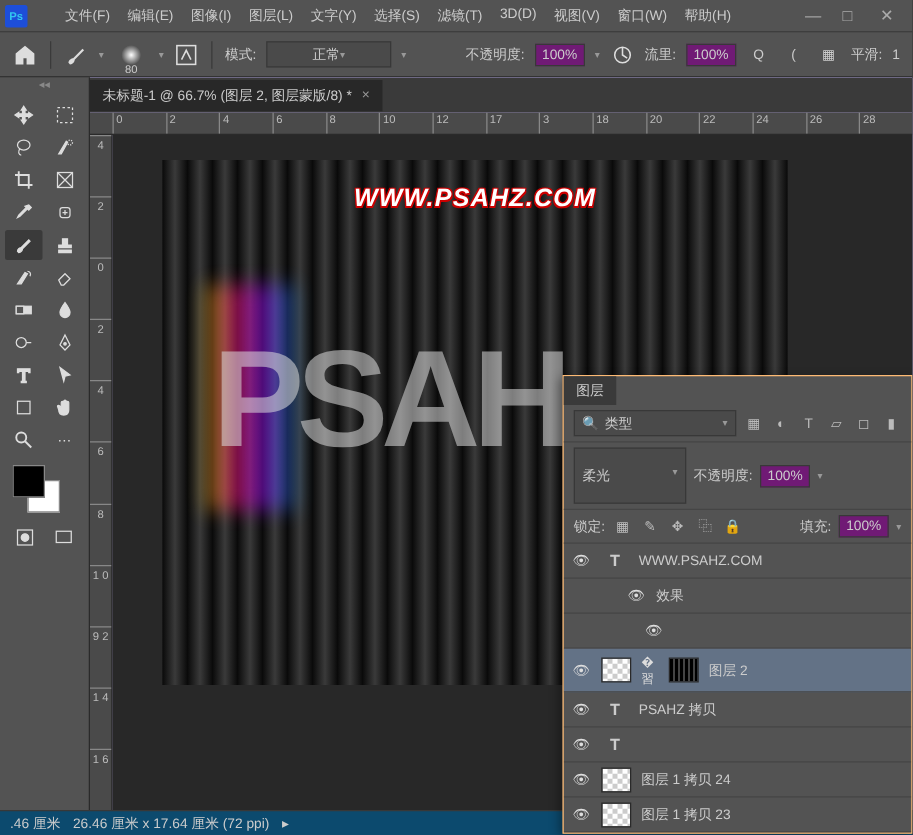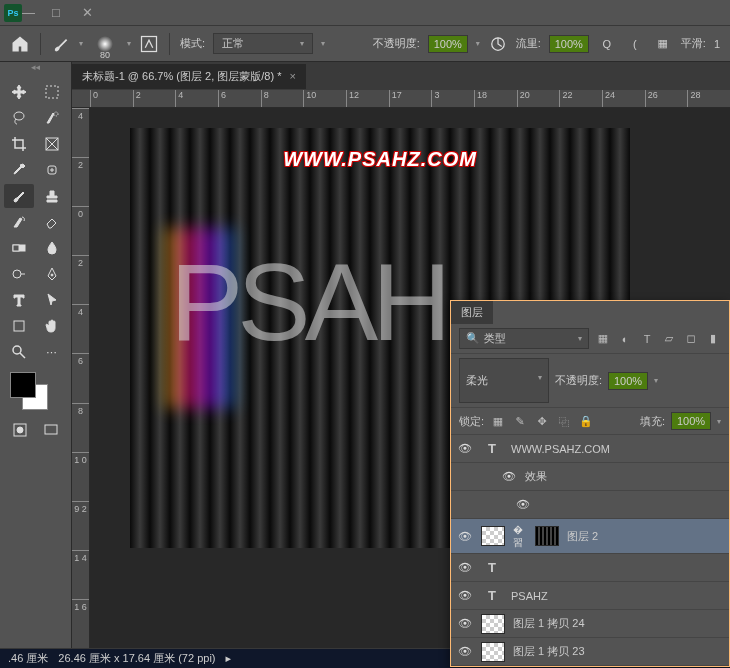--- a/index.html
+++ b/index.html
@@ -1,31 +1,31 @@
 <!DOCTYPE html>
 <html><head>
 <meta charset="utf-8">
 <style>
 *{margin:0;padding:0;box-sizing:border-box;font-family:"Microsoft YaHei",Arial,sans-serif;font-size:11px;color:#ccc;user-select:none}
 body{background:#535353;width:730px;height:668px;overflow:hidden;position:relative}
 .titlebar{height:26px;background:#535353;display:flex;align-items:center;padding:0 4px;border-bottom:1px solid #383838}
-.ps-logo{width:18px;height:18px;background:#14532d;color:#31c5f0;display:flex;align-items:center;justify-content:center;font-size:9px;font-weight:bold;border-radius:2px;margin-right:0}
+.ps-logo{width:18px;height:18px;background:#1d4ed8;color:#31c5f0;display:flex;align-items:center;justify-content:center;font-size:9px;font-weight:bold;border-radius:2px;margin-right:24px}
 .menu-items{display:flex;gap:2px;flex:1}
 .menu-item{padding:3px 6px;cursor:pointer}
 .win-controls{display:flex;gap:18px;padding-right:10px}
 .win-btn{width:12px;height:12px;color:#aaa;cursor:pointer;font-size:13px;line-height:12px}
 .opt-bar{height:36px;background:#535353;display:flex;align-items:center;padding:0 10px;border-bottom:1px solid #2a2a2a;gap:8px}
 .opt-sep{width:1px;height:22px;background:#3a3a3a;margin:0 2px}
 .home-btn{width:20px;height:20px;display:flex;align-items:center;justify-content:center}
 .brush-prev{width:28px;height:28px;display:flex;align-items:center;justify-content:center;position:relative}
 .brush-dot{width:16px;height:16px;background:radial-gradient(circle,#fff 0%,rgba(255,255,255,0)70%);border-radius:50%}
 .brush-size{font-size:9px;position:absolute;bottom:-2px}
 .opt-ic{width:20px;height:20px;display:flex;align-items:center;justify-content:center}
-.mode-sel{background:#4a4a4a;border:1px solid #383838;padding:2px 8px;min-width:100px;display:flex;justify-content:space-between;align-items:center}
-.pct-box{background:#4d7c0f;border:1px solid #383838;padding:2px 4px;min-width:40px;text-align:center}
+.mode-sel{background:#4a4a4a;border:1px solid #383838;padding:2px 8px;min-width:100px;display:flex;justify-content:center;align-items:center}
+.pct-box{background:#701a75;border:1px solid #383838;padding:2px 4px;min-width:40px;text-align:center}
 .dd-arrow{font-size:8px;color:#999}
 .main-area{display:flex;height:calc(100% - 62px - 20px)}
 .left-tools{width:72px;background:#535353;display:flex;flex-direction:column;border-right:1px solid #2a2a2a}
 .tool-collapse{height:14px;text-align:center;color:#888;font-size:9px}
 .tool-grid{display:grid;grid-template-columns:1fr 1fr;gap:2px;padding:4px}
 .tool{width:30px;height:24px;display:flex;align-items:center;justify-content:center;cursor:pointer;border-radius:2px}
 .tool.active{background:#3a3a3a}
 .tool svg{width:16px;height:16px;fill:#ddd;stroke:#ddd}
 .color-swatches{padding:6px;position:relative;height:46px}
 .fg-color{width:26px;height:26px;background:#000;border:1px solid #888;position:absolute;top:4px;left:10px}
@@ -37,48 +37,61 @@
 .close-x{color:#999;cursor:pointer}
 .ruler-h{height:18px;background:#4a4a4a;border-bottom:1px solid #2a2a2a;display:flex;position:relative;padding-left:18px;overflow:hidden}
 .ruler-tick-h{flex:1;border-left:1px solid #888;font-size:9px;padding-left:2px;color:#bbb;min-width:38px}
 .canvas-row{flex:1;display:flex;overflow:hidden}
 .ruler-v{width:18px;background:#4a4a4a;border-right:1px solid #2a2a2a;display:flex;flex-direction:column}
 .ruler-tick-v{flex:1;border-top:1px solid #888;font-size:9px;padding-top:2px;color:#bbb;text-align:center;min-height:38px}
 .canvas-viewport{flex:1;background:#282828;position:relative;overflow:hidden}
 .artwork{position:absolute;top:20px;left:40px;width:500px;height:420px;background:#1a1a1a}
 .stripes{position:absolute;inset:0;background:repeating-linear-gradient(90deg,#0a0a0a 0,#3a3a3a 10px,#0a0a0a 20px)}
 .wm-text{position:absolute;top:20px;left:0;right:0;text-align:center;font-size:20px;font-weight:bold;color:#fff;font-style:italic;text-shadow:1px 1px 0 #c00,-1px -1px 0 #c00,1px -1px 0 #c00,-1px 1px 0 #c00;letter-spacing:1px}
-.big-text{position:absolute;top:110px;left:40px;font-size:110px;font-weight:400;color:rgba(220,220,220,0.55);letter-spacing:-6px;font-family:Arial Black,sans-serif}
+.big-text{position:absolute;top:128px;left:40px;font-size:110px;font-weight:700;color:rgba(220,220,220,0.55);letter-spacing:-6px;font-family:Arial Black,sans-serif}
 .rainbow{position:absolute;top:100px;left:35px;width:70px;height:180px;background:linear-gradient(90deg,rgba(255,230,0,0.6),rgba(255,0,120,0.6),rgba(140,0,255,0.6),rgba(0,180,255,0.5));filter:blur(8px);opacity:0.85}
 .layers-panel{position:absolute;right:0;top:300px;width:280px;background:#535353;border:1px solid #fdba74;box-shadow:-2px 2px 8px rgba(0,0,0,0.4);z-index:100}
 .panel-tab{background:#3a3a3a;padding:4px 10px;display:inline-block;font-size:11px}
 .panel-row{display:flex;align-items:center;padding:4px 8px;gap:6px;border-bottom:1px solid #454545}
 .search-type{background:#4a4a4a;border:1px solid #383838;padding:2px 6px;flex:1;display:flex;align-items:center;gap:4px}
 .filter-ic{width:16px;height:16px;display:flex;align-items:center;justify-content:center;color:#bbb;font-size:11px}
 .blend-sel{background:#4a4a4a;border:1px solid #383838;padding:14px 6px;min-width:90px;display:flex;justify-content:space-between}
 .lock-row{display:flex;align-items:center;padding:4px 8px;gap:6px;border-bottom:1px solid #454545}
 .lock-ic{width:16px;height:16px;color:#bbb;display:flex;align-items:center;justify-content:center}
 .layers-list{max-height:240px;overflow-y:auto}
 .layer-row{display:flex;align-items:center;padding:3px 6px;gap:8px;border-bottom:1px solid #454545;min-height:28px}
 .layer-row.selected{background:#637286}
 .eye{width:16px;text-align:center;color:#ddd;cursor:pointer}
 .layer-thumb{width:24px;height:20px;background:#888;border:1px solid #2a2a2a;flex-shrink:0}
 .checker{background:repeating-conic-gradient(#ccc 0 25%,#fff 0 50%) 0 0/8px 8px}
 .stripe-thumb{background:repeating-linear-gradient(90deg,#000 0 2px,#444 2px 4px)}
 .t-ic{width:22px;height:20px;display:flex;align-items:center;justify-content:center;font-weight:bold;font-size:13px;flex-shrink:0}
 .layer-name{font-size:11px;flex:1}
 .link-ic{width:14px;color:#ddd;font-size:10px}
 .sub-row{padding-left:50px}
-.statusbar{height:20px;background:#0f172a;border-top:1px solid #383838;display:flex;align-items:center;padding:0 8px;font-size:10px;color:#bbb;gap:10px}
+.statusbar{height:20px;background:#0c4a6e;border-top:1px solid #383838;display:flex;align-items:center;padding:0 8px;font-size:10px;color:#bbb;gap:10px}
 </style>
 </head>
 <body>
 
 <div class="titlebar">
   <div class="ps-logo">Ps</div>
+  <div class="menu-items">
+    <span class="menu-item">文件(F)</span>
+    <span class="menu-item">编辑(E)</span>
+    <span class="menu-item">图像(I)</span>
+    <span class="menu-item">图层(L)</span>
+    <span class="menu-item">文字(Y)</span>
+    <span class="menu-item">选择(S)</span>
+    <span class="menu-item">滤镜(T)</span>
+    <span class="menu-item">3D(D)</span>
+    <span class="menu-item">视图(V)</span>
+    <span class="menu-item">窗口(W)</span>
+    <span class="menu-item">帮助(H)</span>
+  </div>
   <div class="win-controls">
     <span class="win-btn">—</span>
     <span class="win-btn">□</span>
     <span class="win-btn">✕</span>
   </div>
 </div>
 
 <div class="opt-bar">
   <div class="home-btn">
     <svg viewBox="0 0 16 16">
@@ -372,25 +385,25 @@
     <div class="layer-row selected">
       <span class="eye">👁</span>
       <div class="layer-thumb checker"></div>
       <span class="link-ic">�習</span>
       <div class="layer-thumb stripe-thumb"></div>
       <span class="layer-name">图层 2</span>
     </div>
     <div class="layer-row">
       <span class="eye">👁</span>
       <div class="t-ic">T</div>
+      <span class="layer-name">PSAHZ 拷贝</span>
     </div>
     <div class="layer-row">
       <span class="eye">👁</span>
       <div class="t-ic">T</div>
-      <span class="layer-name">PSAHZ</span>
     </div>
     <div class="layer-row">
       <span class="eye">👁</span>
       <div class="layer-thumb checker"></div>
       <span class="layer-name">图层 1 拷贝 24</span>
     </div>
     <div class="layer-row">
       <span class="eye">👁</span>
       <div class="layer-thumb checker"></div>
       <span class="layer-name">图层 1 拷贝 23</span>

